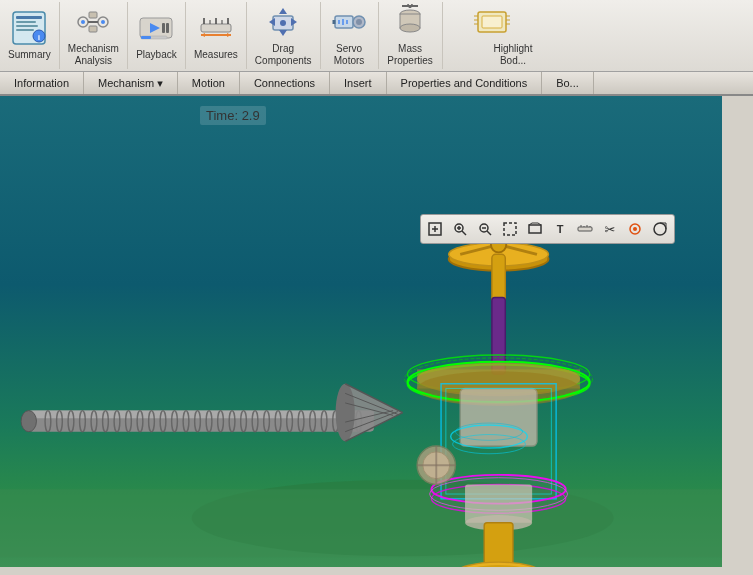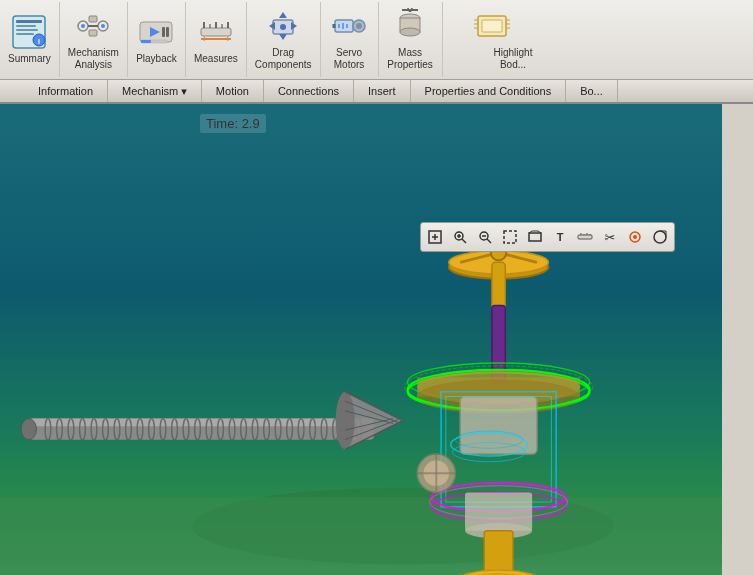--- a/index.html
+++ b/index.html
@@ -4,21 +4,21 @@
   <style>
     * { margin: 0; padding: 0; box-sizing: border-box; }
     body { width: 753px; height: 575px; overflow: hidden; font-family: Arial, sans-serif; font-size: 11px; background: #d4d0c8; }
 
     
     .toolbar {
       display: flex;
       align-items: stretch;
       background: linear-gradient(to bottom, #f0eeea, #dddad4);
       border-bottom: 1px solid #a0a0a0;
-      height: 80px;
+      height: 72px;
       padding: 2px 0;
     }
     .toolbar-item {
       display: flex;
       flex-direction: column;
       align-items: center;
       justify-content: center;
       padding: 4px 8px;
       min-width: 50px;
       cursor: pointer;
@@ -40,21 +40,20 @@
       line-height: 1.2;
     }
 
     
     .ribbon-tabs {
       display: flex;
       background: linear-gradient(to bottom, #e8e4de, #ccc8c0);
       border-bottom: 2px solid #888;
       height: 24px;
       align-items: stretch;
-      padding-left: 24px;
     }
     .ribbon-tab {
       padding: 3px 14px;
       font-size: 11px;
       color: #222;
       cursor: pointer;
       border-right: 1px solid #b0aca4;
       display: flex;
       align-items: center;
       white-space: nowrap;

